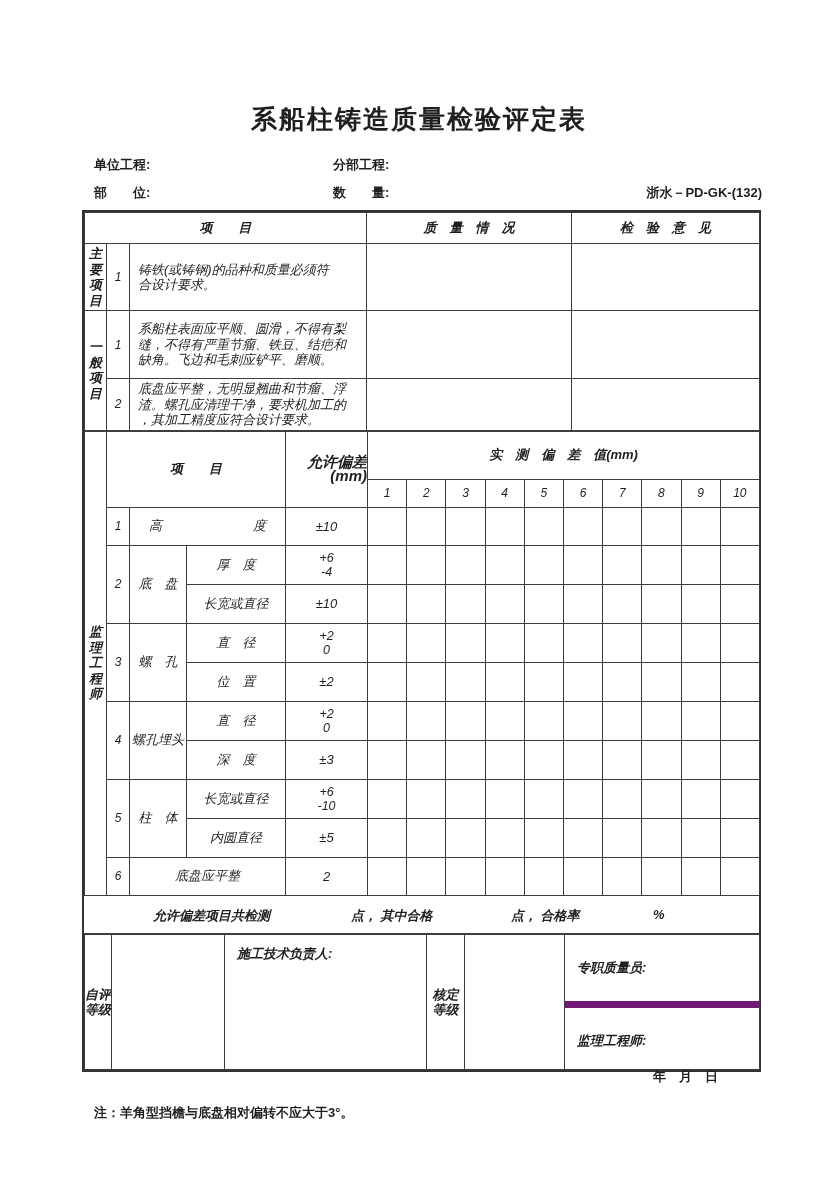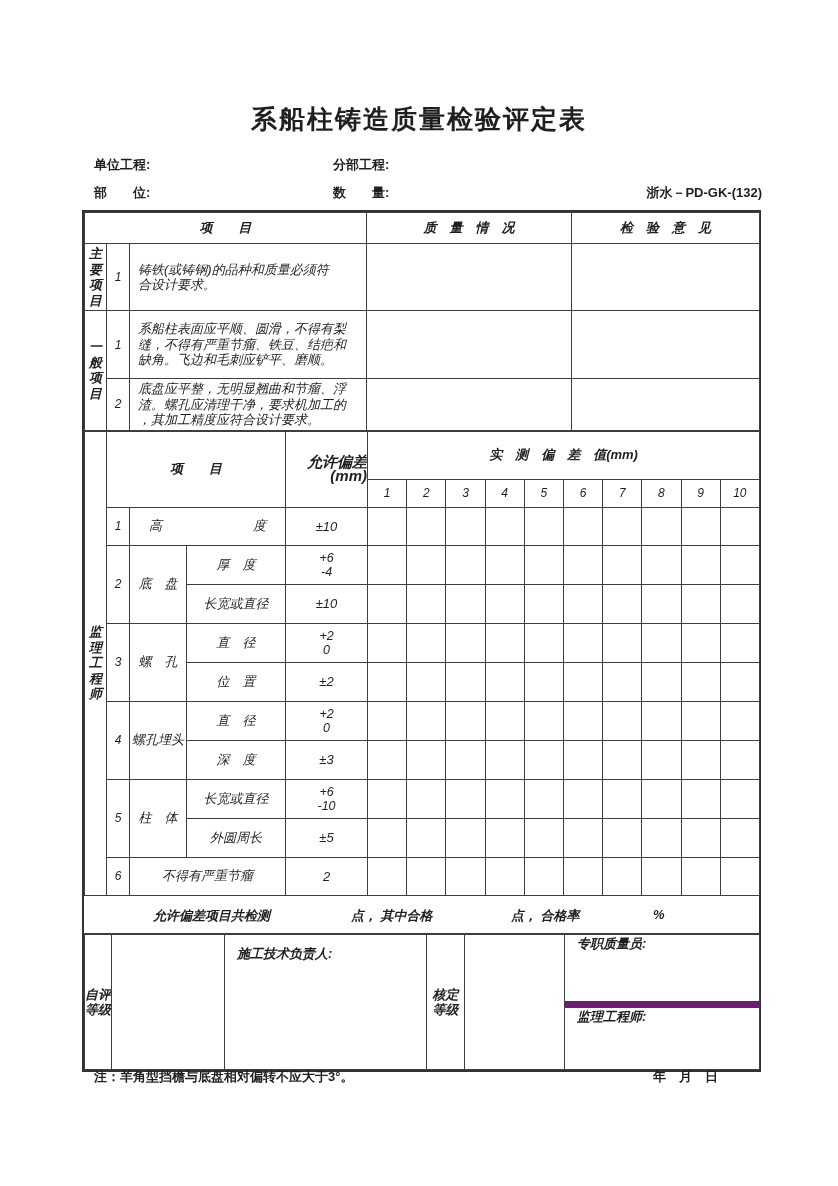--- a/index.html
+++ b/index.html
@@ -16,21 +16,21 @@
   .vcell{padding:0;}
   .vtext{width:14px;line-height:15.5px;word-break:break-all;margin:0 auto;font-size:13px;font-weight:600;}
   .hdr{font-weight:600;}
   .pre{white-space:pre-line;line-height:14px;font-size:12.5px;}
   .num{font-size:12px;}
   .allowhdr{font-size:15px;line-height:14px;font-weight:600;text-align:right;}
   .sumrow{position:relative;height:37px;border-bottom:1px solid #3e3e3e;font-size:13px;font-weight:600;}
   .sumrow span{position:absolute;top:11px;white-space:nowrap;}
   .sign{text-align:left;vertical-align:top;padding:10px 0 0 12px;font-size:13px;font-weight:600;}
   .splitcell{padding:0;vertical-align:top;}
-  .half{height:66px;text-align:left;padding:0 0 0 12px;font-size:13px;font-weight:600;box-sizing:border-box;}
+  .half{height:66px;text-align:left;padding:24px 0 0 12px;font-size:13px;font-weight:600;box-sizing:border-box;}
   .half.bottom{border-top:7px solid #701a75;height:67px;}
   .ratecell{font-size:13px;font-weight:600;white-space:pre-line;line-height:15px;}
   .note{position:absolute;font-size:13px;font-weight:600;white-space:nowrap;}
 </style>
 </head>
 <body>
 
 <div class="page">
 
   <h1 class="title">系船柱铸造质量检验评定表</h1>
@@ -255,37 +255,37 @@
             <td></td>
             <td></td>
             <td></td>
             <td></td>
             <td></td>
             <td></td>
             <td></td>
             <td></td>
           </tr>
       <tr style="height:39px">
-        <td>外圆周长</td>
+        <td>内圆直径</td>
         <td>±5</td>
       <td></td>
             <td></td>
             <td></td>
             <td></td>
             <td></td>
             <td></td>
             <td></td>
             <td></td>
             <td></td>
             <td></td>
           </tr>
 
       <tr style="height:38px">
         <td class="num">6</td>
-        <td colspan="2">不得有严重节瘤</td>
+        <td colspan="2">底盘应平整</td>
         <td>2</td>
       <td></td>
             <td></td>
             <td></td>
             <td></td>
             <td></td>
             <td></td>
             <td></td>
             <td></td>
             <td></td>
@@ -321,16 +321,16 @@
         <td></td>
         <td class="splitcell">
           <div class="half top">专职质量员:</div>
           <div class="half bottom">监理工程师:</div>
         </td>
       </tr>
     </tbody>
       </table>
   </div>
 
-  <span class="note" style="left:94px;top:1068px">注：羊角型挡檐与底盘相对偏转不应大于3°。</span>
+  <span class="note" style="left:94px;top:1104px">注：羊角型挡檐与底盘相对偏转不应大于3°。</span>
   <span class="note" style="left:653px;top:1068px">年　月　日</span>
 
 </div>
 
 </body></html>

